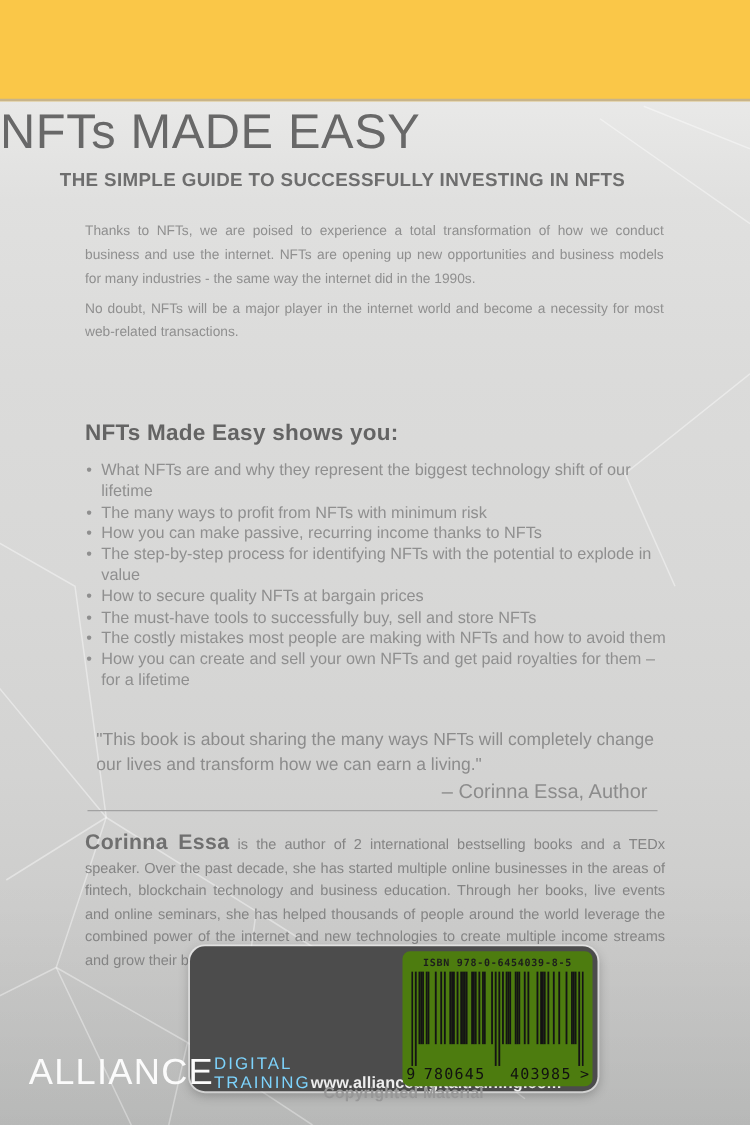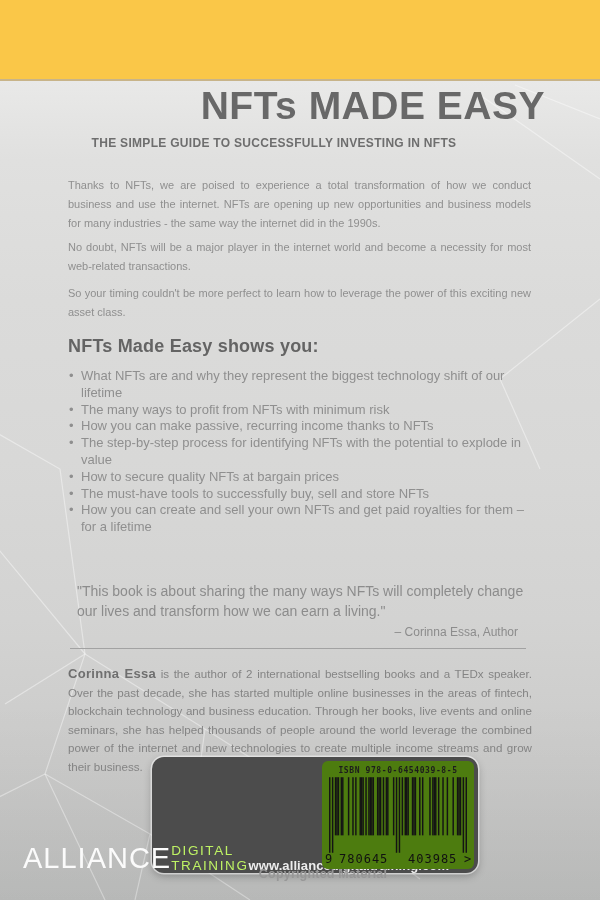--- a/index.html
+++ b/index.html
@@ -16,26 +16,26 @@
   }
   .copyright{
     position:absolute;left:0;width:100%;text-align:center;
     font-size:12.5px;font-weight:600;letter-spacing:.2px;padding-left:23px;
   }
   .copyright.top{top:15px;color:#8d8a74;}
   .copyright.bottom{top:867px;color:#979797;z-index:6;}
   .texture{position:absolute;top:79px;left:0;z-index:1;}
   .content-el{position:absolute;z-index:3;}
   .title{
-    top:86px;left:0;width:545px;margin:0;text-align:right;
-    font-size:39px;font-weight:700;letter-spacing:.5px;color:#686868;line-height:1;
+    top:86px;left:0;width:545px;margin:0;text-align:left;
+    font-size:39px;font-weight:400;letter-spacing:.5px;color:#686868;line-height:1;
   }
   .subtitle{
     top:136px;left:0;width:548px;margin:0;text-align:center;
-    font-size:12px;font-weight:700;letter-spacing:.3px;color:#6e6e6e;
+    font-size:15px;font-weight:700;letter-spacing:.3px;color:#6e6e6e;
   }
   .para{
     left:68px;width:463px;margin:0;text-align:justify;
     font-size:11px;line-height:19px;color:#8f8f8f;
   }
   .p1{top:176px;}
   .p2{top:238px;}
   .p3{top:284px;}
   .shows-heading{
     top:336px;left:68px;margin:0;
@@ -46,43 +46,43 @@
     font-size:13px;line-height:16.8px;color:#8f8f8f;
   }
   .features li{position:relative;padding-left:13px;}
   .features li::before{content:"\2022";position:absolute;left:1px;}
   .quote{
     top:582px;left:77px;width:452px;margin:0;
     font-size:14px;line-height:19.5px;color:#8c8c8c;
   }
   .attribution{
     top:625px;left:68px;width:450px;margin:0;text-align:right;
-    font-size:12px;color:#8c8c8c;
+    font-size:16px;color:#8c8c8c;
   }
   .divider{
     top:648px;left:70px;width:456px;height:1px;margin:0;border:0;
     background:#a2a2a2;z-index:3;position:absolute;
   }
   .bio{
     top:665px;left:68px;width:464px;margin:0;text-align:justify;
     font-size:11.6px;line-height:18.6px;color:#848484;
   }
-  .bio-name{font-size:13px;font-weight:700;color:#6f6f6f;letter-spacing:.3px;}
+  .bio-name{font-size:17px;font-weight:700;color:#6f6f6f;letter-spacing:.3px;}
   .pub-box{
     top:757px;left:152px;width:326px;height:116px;border-radius:12px;
     background:var(--box,#4C4C4C);
     box-shadow:0 0 0 1.5px rgba(255,255,255,.55),0 3px 9px rgba(0,0,0,.28);
     z-index:4;
   }
   .pub-left{
     position:absolute;left:0;top:0;bottom:0;width:168px;
     display:flex;flex-direction:row;align-items:flex-end;justify-content:center;
   }
   .pub-name{font-size:29px;letter-spacing:1px;color:#fbfbfb;line-height:1;}
-  .pub-sub{font-size:13.5px;letter-spacing:1.6px;color:#bef264;margin-top:3px;}
+  .pub-sub{font-size:13.5px;letter-spacing:1.6px;color:#7dd3fc;margin-top:3px;}
   .pub-site{font-size:13px;font-weight:700;color:#ededed;letter-spacing:.1px;}
   .barcode-panel{
     position:absolute;right:4px;top:4px;bottom:4px;width:152px;
     background:#4d7c0f;border-radius:6px;
   }
   .isbn-label{
     margin-top:5px;text-align:center;
     font-family:"DejaVu Sans Mono",monospace;
     font-size:8px;letter-spacing:.6px;color:#1d1d1d;font-weight:700;
   }
@@ -124,31 +124,31 @@
       <path d="M515,6 L600,40"></path>
       <path d="M600,220 L500,300 L540,390"></path>
     </g>
   </svg>
 
   <h1 class="content-el title">NFTs MADE EASY</h1>
   <h2 class="content-el subtitle">THE SIMPLE GUIDE TO SUCCESSFULLY INVESTING IN NFTS</h2>
 
   <p class="content-el para p1">Thanks to NFTs, we are poised to experience a total transformation of how we conduct business and use the internet. NFTs are opening up new opportunities and business models for many industries - the same way the internet did in the 1990s.</p>
   <p class="content-el para p2">No doubt, NFTs will be a major player in the internet world and become a necessity for most web-related transactions.</p>
-  <p class="content-el para p3">So your timing couldn't be more perfect to learn how to leverage the power of this exciting new asset class.</p>
 
   <h3 class="content-el shows-heading">NFTs Made Easy shows you:</h3>
 
   <ul class="content-el features" id="features">
       <li>What NFTs are and why they represent the biggest technology shift of our lifetime</li>
       <li>The many ways to profit from NFTs with minimum risk</li>
       <li>How you can make passive, recurring income thanks to NFTs</li>
       <li>The step-by-step process for identifying NFTs with the potential to explode in value</li>
       <li>How to secure quality NFTs at bargain prices</li>
       <li>The must-have tools to successfully buy, sell and store NFTs</li>
+      <li>The costly mistakes most people are making with NFTs and how to avoid them</li>
       <li>How you can create and sell your own NFTs and get paid royalties for them – for a lifetime</li>
     </ul>
 
   <p class="content-el quote">"This book is about sharing the many ways NFTs will completely change our lives and transform how we can earn a living."</p>
   <p class="content-el attribution">– Corinna Essa, Author</p>
 
   <hr class="divider">
 
   <p class="content-el bio"><span class="bio-name">Corinna Essa</span><span> is the author of 2 international bestselling books and a TEDx speaker. Over the past decade, she has started multiple online businesses in the areas of fintech, blockchain technology and business education. Through her books, live events and online seminars, she has helped thousands of people around the world leverage the combined power of the internet and new technologies to create multiple income streams and grow their business.</span></p>
 

